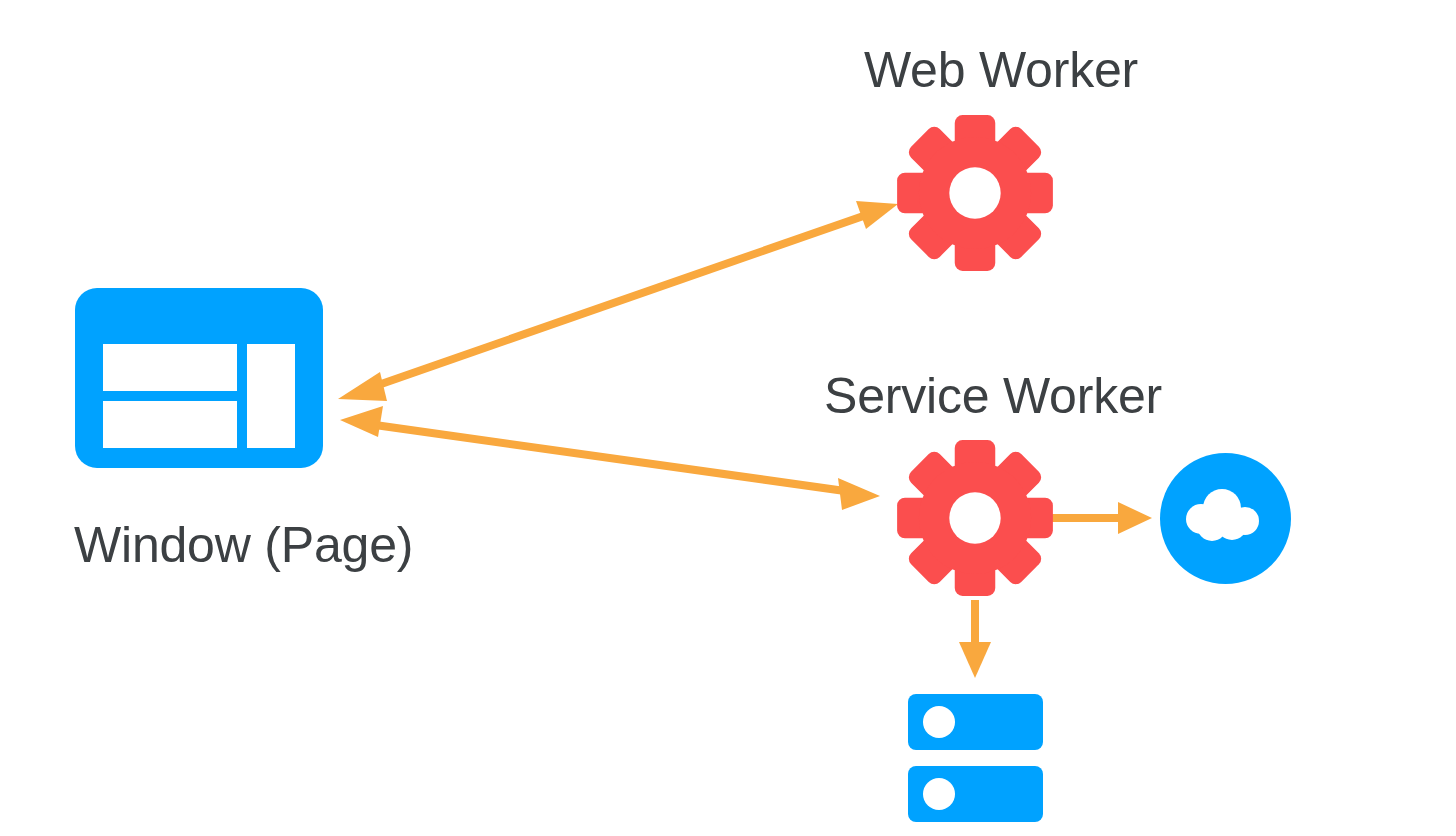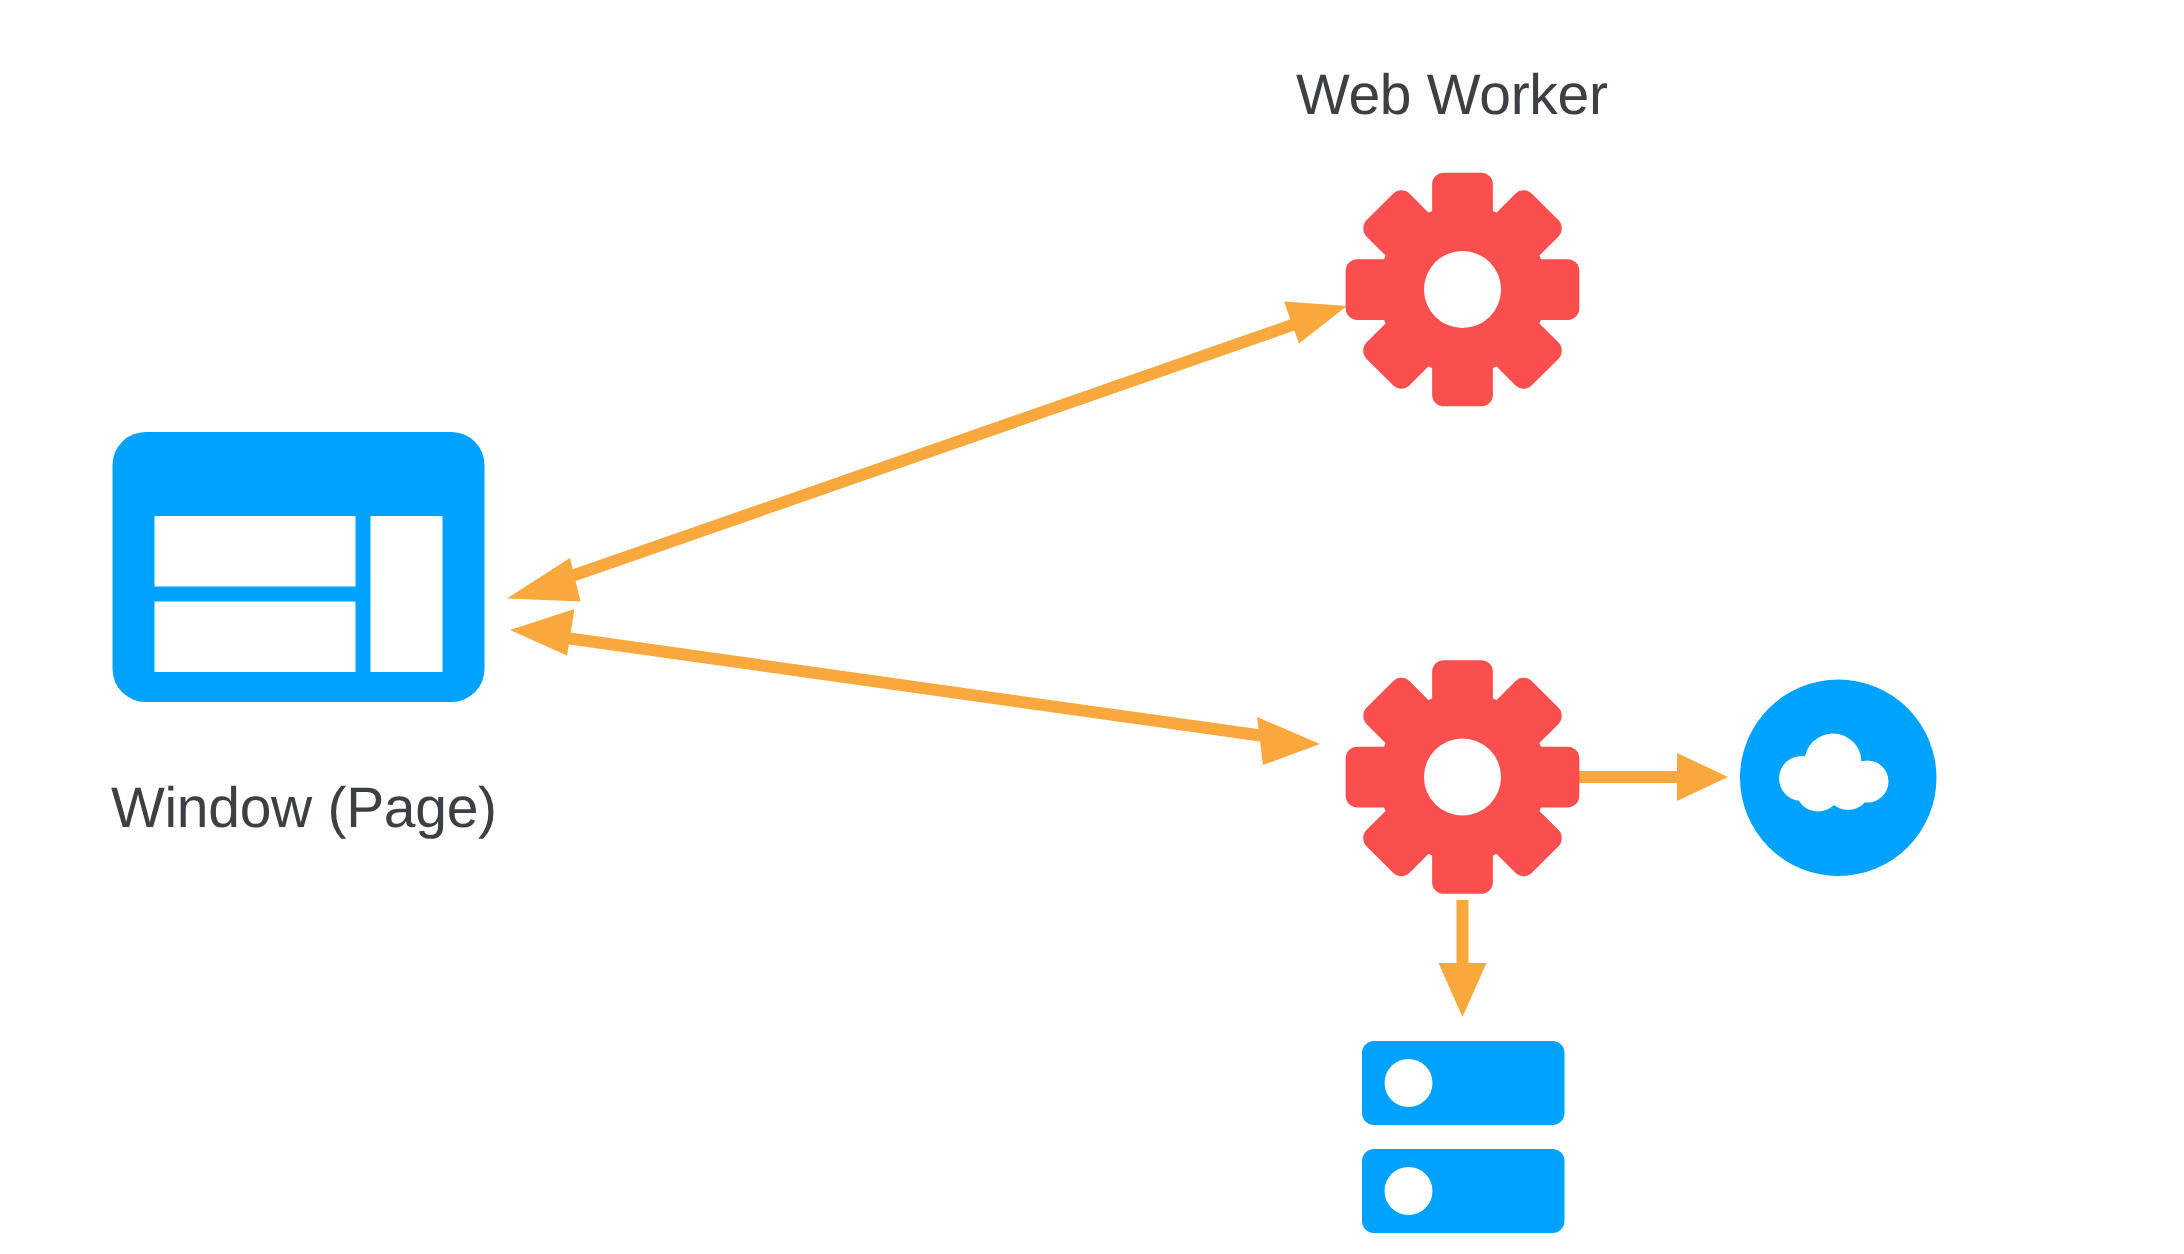--- a/index.html
+++ b/index.html
@@ -11,21 +11,21 @@
     position: relative;
     width: 1456px;
     height: 836px;
     background: #ffffff;
     overflow: hidden;
     font-family: "Liberation Sans", sans-serif;
   }
   .label {
     position: absolute;
     color: #3c4043;
-    font-size: 38px;
+    font-size: 50px;
     font-weight: 500;
     letter-spacing: -0.2px;
     white-space: nowrap;
     line-height: 1;
   }
   .node {
     position: absolute;
   }
   svg {
     display: block;
@@ -99,20 +99,21 @@
         <rect x="-13" y="-50" width="26" height="28" rx="5" ry="5" transform="rotate(180)"></rect>
         <rect x="-13" y="-50" width="26" height="28" rx="5" ry="5" transform="rotate(225)"></rect>
         <rect x="-13" y="-50" width="26" height="28" rx="5" ry="5" transform="rotate(270)"></rect>
         <rect x="-13" y="-50" width="26" height="28" rx="5" ry="5" transform="rotate(315)"></rect>
         <circle cx="0" cy="0" r="36"></circle>
       </g>
       <circle cx="0" cy="0" r="16.5" fill="#ffffff"></circle>
     </svg>
   </div>
 
+  <div class="label" style="left:824px; top:371px;">Service Worker</div>
   <div class="node" style="left:897px; top:437px;">
     <svg width="156" height="162" viewBox="-50 -52 100 104">
       <g fill="#FB4E4E">
         <rect x="-13" y="-50" width="26" height="28" rx="5" ry="5"></rect>
         <rect x="-13" y="-50" width="26" height="28" rx="5" ry="5" transform="rotate(45)"></rect>
         <rect x="-13" y="-50" width="26" height="28" rx="5" ry="5" transform="rotate(90)"></rect>
         <rect x="-13" y="-50" width="26" height="28" rx="5" ry="5" transform="rotate(135)"></rect>
         <rect x="-13" y="-50" width="26" height="28" rx="5" ry="5" transform="rotate(180)"></rect>
         <rect x="-13" y="-50" width="26" height="28" rx="5" ry="5" transform="rotate(225)"></rect>
         <rect x="-13" y="-50" width="26" height="28" rx="5" ry="5" transform="rotate(270)"></rect>

